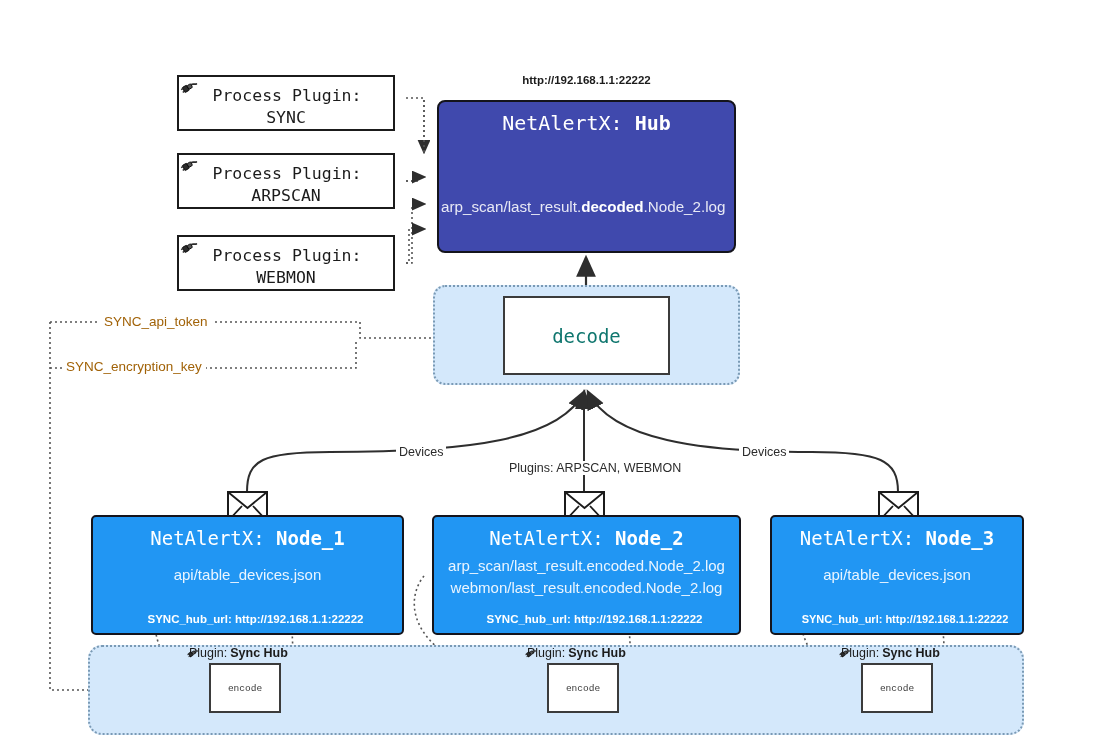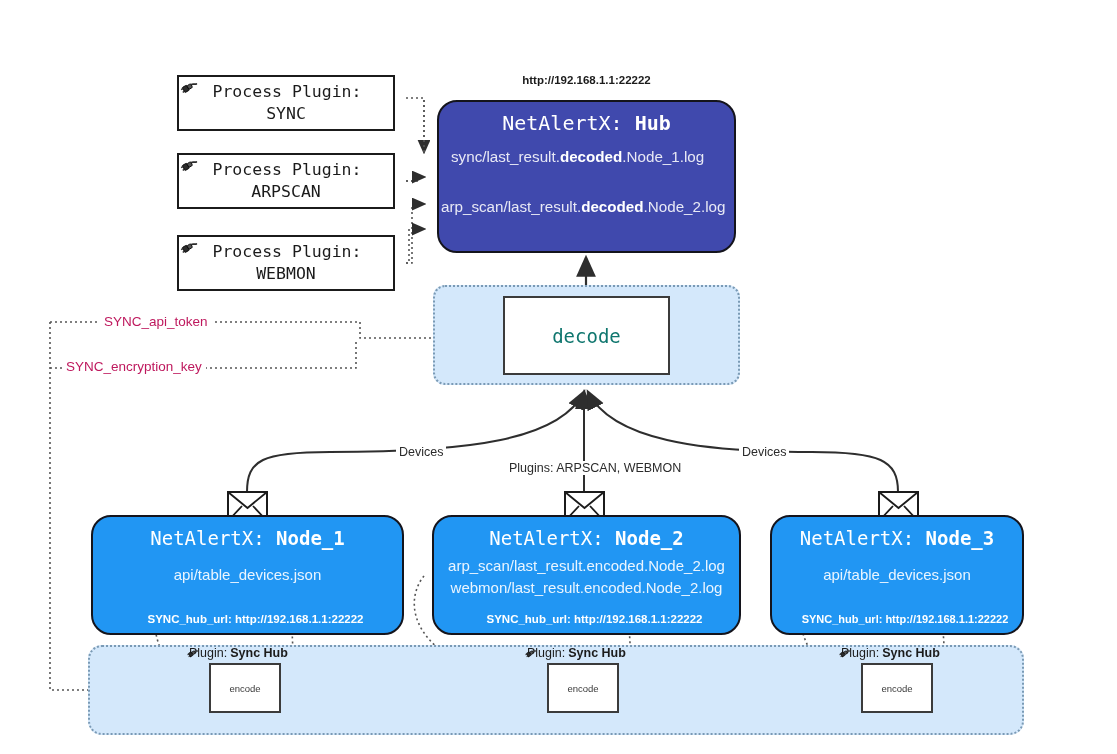--- a/index.html
+++ b/index.html
@@ -17,29 +17,29 @@
     font-size:27px;color:#222;letter-spacing:.2px;white-space:nowrap;
   }
   #title .plug{display:inline-block;vertical-align:-3px;margin-right:6px;}
   #title .bold{font-weight:bold;}
 
   
   .pbox{
     width:218px;height:56px;border:2px solid #1b1b1b;background:#fff;
     font-family:"DejaVu Sans Mono","Liberation Mono",monospace;
     font-size:16.5px;color:#1b1b1b;line-height:1.32;
-    display:flex;flex-direction:column;align-items:center;justify-content:center;
+    display:flex;flex-direction:column;align-items:center;justify-content:flex-end;
   }
   .pbox .l1{display:flex;align-items:center;white-space:nowrap;}
   .pbox .l1 .plug{margin-right:2px;display:inline-block;vertical-align:middle;}
 
   
   #hub{
     left:437px;top:100px;width:299px;height:153px;
-    background:#4049ad;border:2px solid #14141c;border-radius:20px;
+    background:#4049ad;border:2px solid #14141c;border-radius:8px;
   }
   #hub .hubtitle{
     margin-top:9px;text-align:center;color:#ffffff;
     font-family:"DejaVu Sans Mono","Liberation Mono",monospace;
     font-size:20px;white-space:nowrap;
   }
   #hub .hubtitle b{font-weight:bold;}
   .hubline{
     color:#e8e9f5;font-size:15.2px;white-space:nowrap;line-height:1.0;
   }
@@ -57,21 +57,21 @@
   #decodebox{
     left:503px;top:296px;width:167px;height:79px;
     background:#fff;border:2px solid #3b3b3b;
     display:flex;align-items:center;justify-content:center;
     font-family:"DejaVu Sans Mono","Liberation Mono",monospace;
     font-size:19px;color:#0f766e;
   }
 
   
   .node{
-    height:120px;background:#2196f3;border:2px solid #14141c;border-radius:20px;
+    height:120px;background:#2196f3;border:2px solid #14141c;border-radius:5px;
   }
   .node .ntitle{
     margin-top:10px;text-align:center;color:#ffffff;
     font-family:"DejaVu Sans Mono","Liberation Mono",monospace;
     font-size:19px;white-space:nowrap;
   }
   .node .ntitle b{font-weight:bold;}
   .nline{
     text-align:center;color:#eaf5ff;font-size:15px;white-space:nowrap;line-height:1.45;
   }
@@ -81,35 +81,35 @@
   }
 
   
   #syncband{
     left:88px;top:645px;width:936px;height:90px;
     background:#d4e8fb;border:2px dotted #7a9ab5;border-radius:14px;
   }
   .encbox{
     width:72px;height:50px;background:#fff;border:2px solid #3b3b3b;
     display:flex;align-items:center;justify-content:center;
-    font-family:Liberation Sans, sans-serif;
+    font-family:Liberation Mono, monospace;
     font-size:9.5px;color:#3a3a3a;
   }
   .enclabel{
     font-size:12.5px;color:#1b1b1b;white-space:nowrap;display:flex;align-items:center;
   }
   .enclabel b{font-weight:bold;margin-left:3px;}
   .enclabel .plug{margin-right:3px;display:inline-block;vertical-align:middle;}
 
   
   .edgelabel{
     font-size:12.5px;color:#2b2b2b;white-space:nowrap;background:#ffffff;padding:0 3px;
   }
   .tokenlabel{
-    font-size:13.5px;color:#be185d;white-space:nowrap;background:#ffffff;padding:0 4px;
+    font-size:13.5px;color:#a16207;white-space:nowrap;background:#ffffff;padding:0 4px;
   }
   svg{position:absolute;left:0;top:0;}
 </style>
 </head>
 <body>
 
 <div id="stage">
 
   <svg width="1117" height="754">
     <defs>
@@ -216,23 +216,20 @@
     <div>WEBMON</div>
   </div>
 
   <div class="abs" id="huburl">http://192.168.1.1:22222</div>
 
   <div class="abs" id="hub">
     <div class="hubtitle">
       <span>NetAlertX:</span>
       <b>Hub</b>
     </div>
-    <div class="abs hubline" style="left:12px;top:47px;">
-      <span>sync/last_result.</span><b>decoded</b><span>.Node_1.log</span>
-    </div>
     <div class="abs hubline" style="left:2px;top:97px;">
       <span>arp_scan/last_result.</span><b>decoded</b><span>.Node_2.log</span>
     </div>
   </div>
 
   <div class="abs" id="decodeband"></div>
   <div class="abs" id="decodebox">decode</div>
 
   <div class="abs tokenlabel" style="left:100px;top:314px;">SYNC_api_token</div>
   <div class="abs tokenlabel" style="left:62px;top:359px;">SYNC_encryption_key</div>

